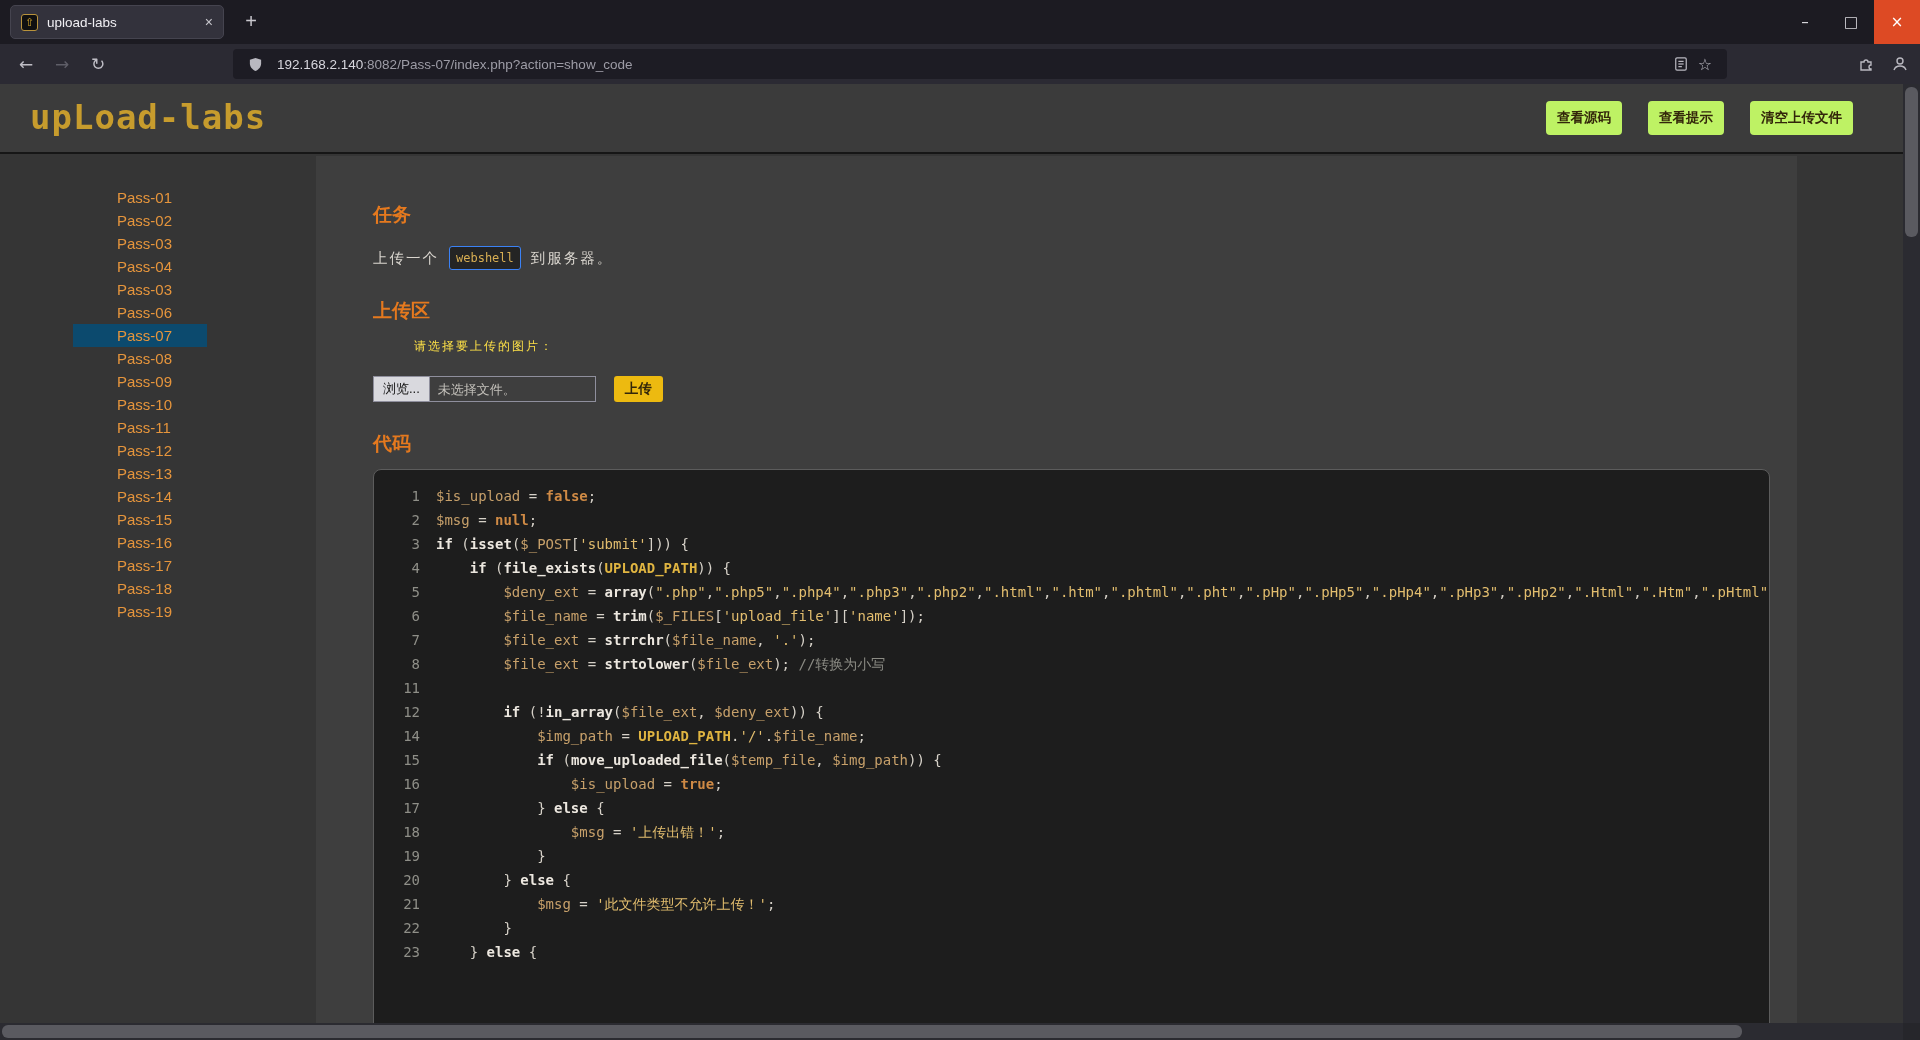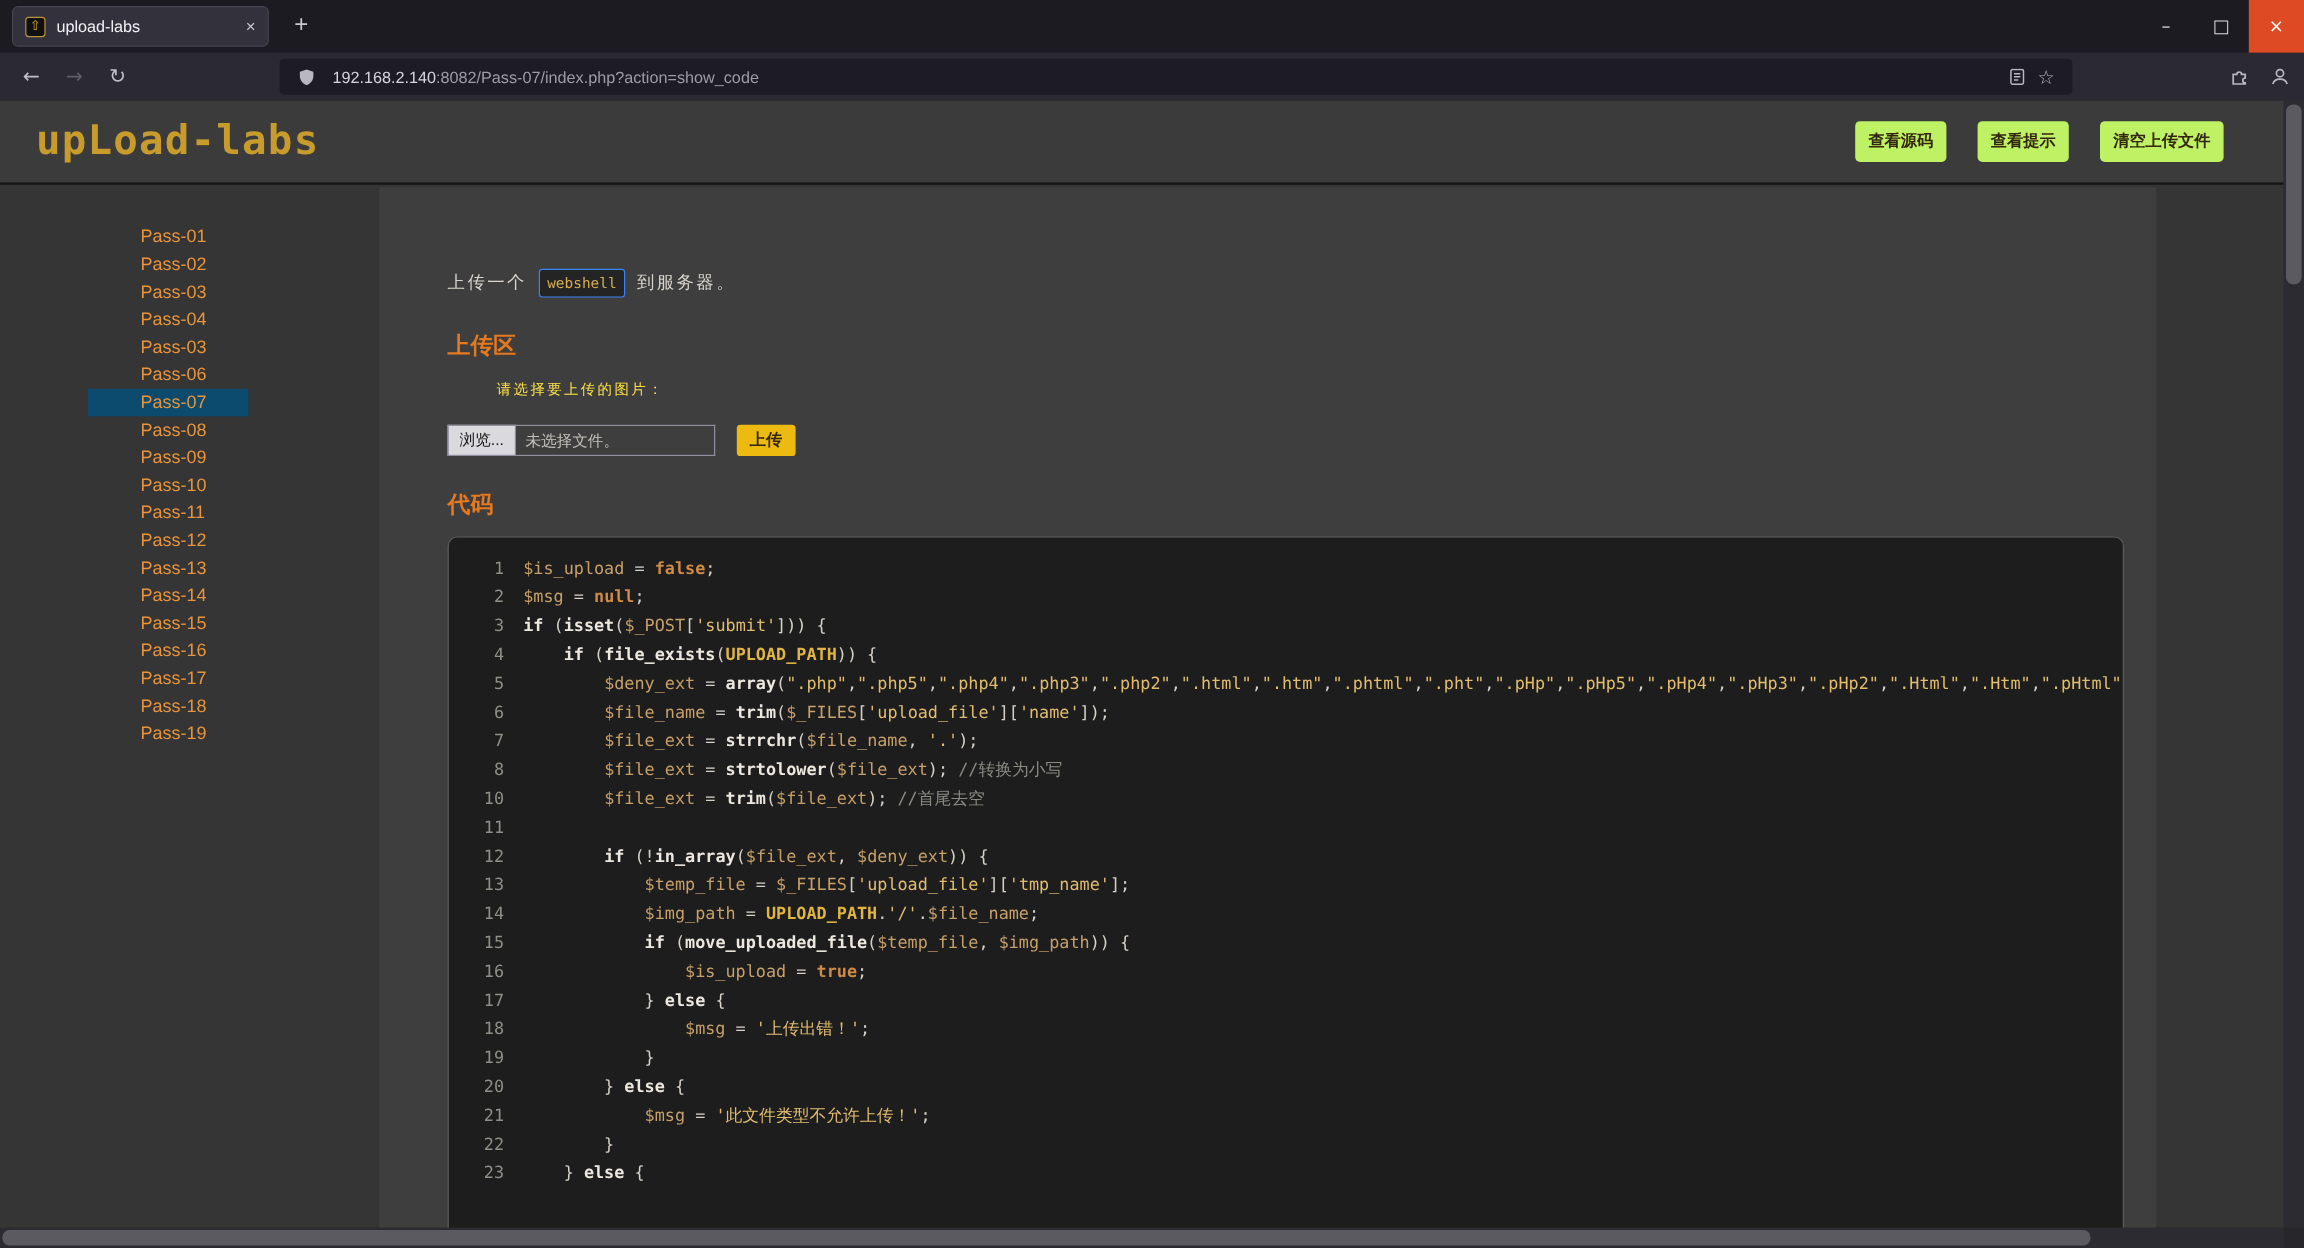--- a/index.html
+++ b/index.html
@@ -180,20 +180,21 @@
             <li class="pass-item">Pass-14</li>
             <li class="pass-item">Pass-15</li>
             <li class="pass-item">Pass-16</li>
             <li class="pass-item">Pass-17</li>
             <li class="pass-item">Pass-18</li>
             <li class="pass-item">Pass-19</li>
           </ul>
       </nav>
 
       <main class="panel">
+        <div class="sec-h">任务</div>
         <div class="task-line">
           <span>上传一个</span>
           <span class="badge">webshell</span>
           <span>到服务器。</span>
         </div>
 
         <div class="sec-h h-upload">上传区</div>
         <div class="prompt">请选择要上传的图片：</div>
 
         <div class="file-row">
@@ -206,24 +207,22 @@
         <div class="code-block">
           <div>
               <div class="code-line"><span class="ln">1</span><span class="tk-v">$is_upload</span><span> = </span><span class="tk-b">false</span><span>;</span></div>
               <div class="code-line"><span class="ln">2</span><span class="tk-v">$msg</span><span> = </span><span class="tk-b">null</span><span>;</span></div>
               <div class="code-line"><span class="ln">3</span><span class="tk-k">if</span><span> (</span><span class="tk-k">isset</span><span>(</span><span class="tk-v">$_POST</span><span>[</span><span class="tk-s">'submit'</span><span>])) {</span></div>
               <div class="code-line"><span class="ln">4</span><span>    </span><span class="tk-k">if</span><span> (</span><span class="tk-k">file_exists</span><span>(</span><span class="tk-c">UPLOAD_PATH</span><span>)) {</span></div>
               <div class="code-line"><span class="ln">5</span><span>        </span><span class="tk-v">$deny_ext</span><span> = </span><span class="tk-k">array</span><span>(</span><span class="tk-s">".php"</span><span>,</span><span class="tk-s">".php5"</span><span>,</span><span class="tk-s">".php4"</span><span>,</span><span class="tk-s">".php3"</span><span>,</span><span class="tk-s">".php2"</span><span>,</span><span class="tk-s">".html"</span><span>,</span><span class="tk-s">".htm"</span><span>,</span><span class="tk-s">".phtml"</span><span>,</span><span class="tk-s">".pht"</span><span>,</span><span class="tk-s">".pHp"</span><span>,</span><span class="tk-s">".pHp5"</span><span>,</span><span class="tk-s">".pHp4"</span><span>,</span><span class="tk-s">".pHp3"</span><span>,</span><span class="tk-s">".pHp2"</span><span>,</span><span class="tk-s">".Html"</span><span>,</span><span class="tk-s">".Htm"</span><span>,</span><span class="tk-s">".pHtml"</span><span>,</span></div>
               <div class="code-line"><span class="ln">6</span><span>        </span><span class="tk-v">$file_name</span><span> = </span><span class="tk-k">trim</span><span>(</span><span class="tk-v">$_FILES</span><span>[</span><span class="tk-s">'upload_file'</span><span>][</span><span class="tk-s">'name'</span><span>]);</span></div>
               <div class="code-line"><span class="ln">7</span><span>        </span><span class="tk-v">$file_ext</span><span> = </span><span class="tk-k">strrchr</span><span>(</span><span class="tk-v">$file_name</span><span>, </span><span class="tk-s">'.'</span><span>);</span></div>
               <div class="code-line"><span class="ln">8</span><span>        </span><span class="tk-v">$file_ext</span><span> = </span><span class="tk-k">strtolower</span><span>(</span><span class="tk-v">$file_ext</span><span>); </span><span class="tk-m">//转换为小写</span></div>
-              <div class="code-line"><span class="ln">10</span><span>        </span><span class="tk-v">$file_ext</span><span> = </span><span class="tk-k">trim</span><span>(</span><span class="tk-v">$file_ext</span><span>); </span><span class="tk-m">//首尾去空</span></div>
               <div class="code-line"><span class="ln">11</span></div>
               <div class="code-line"><span class="ln">12</span><span>        </span><span class="tk-k">if</span><span> (!</span><span class="tk-k">in_array</span><span>(</span><span class="tk-v">$file_ext</span><span>, </span><span class="tk-v">$deny_ext</span><span>)) {</span></div>
-              <div class="code-line"><span class="ln">13</span><span>            </span><span class="tk-v">$temp_file</span><span> = </span><span class="tk-v">$_FILES</span><span>[</span><span class="tk-s">'upload_file'</span><span>][</span><span class="tk-s">'tmp_name'</span><span>];</span></div>
               <div class="code-line"><span class="ln">14</span><span>            </span><span class="tk-v">$img_path</span><span> = </span><span class="tk-c">UPLOAD_PATH</span><span>.</span><span class="tk-s">'/'</span><span>.</span><span class="tk-v">$file_name</span><span>;</span></div>
               <div class="code-line"><span class="ln">15</span><span>            </span><span class="tk-k">if</span><span> (</span><span class="tk-k">move_uploaded_file</span><span>(</span><span class="tk-v">$temp_file</span><span>, </span><span class="tk-v">$img_path</span><span>)) {</span></div>
               <div class="code-line"><span class="ln">16</span><span>                </span><span class="tk-v">$is_upload</span><span> = </span><span class="tk-b">true</span><span>;</span></div>
               <div class="code-line"><span class="ln">17</span><span>            } </span><span class="tk-k">else</span><span> {</span></div>
               <div class="code-line"><span class="ln">18</span><span>                </span><span class="tk-v">$msg</span><span> = </span><span class="tk-s">'上传出错！'</span><span>;</span></div>
               <div class="code-line"><span class="ln">19</span><span>            }</span></div>
               <div class="code-line"><span class="ln">20</span><span>        } </span><span class="tk-k">else</span><span> {</span></div>
               <div class="code-line"><span class="ln">21</span><span>            </span><span class="tk-v">$msg</span><span> = </span><span class="tk-s">'此文件类型不允许上传！'</span><span>;</span></div>
               <div class="code-line"><span class="ln">22</span><span>        }</span></div>
               <div class="code-line"><span class="ln">23</span><span>    } </span><span class="tk-k">else</span><span> {</span></div>

